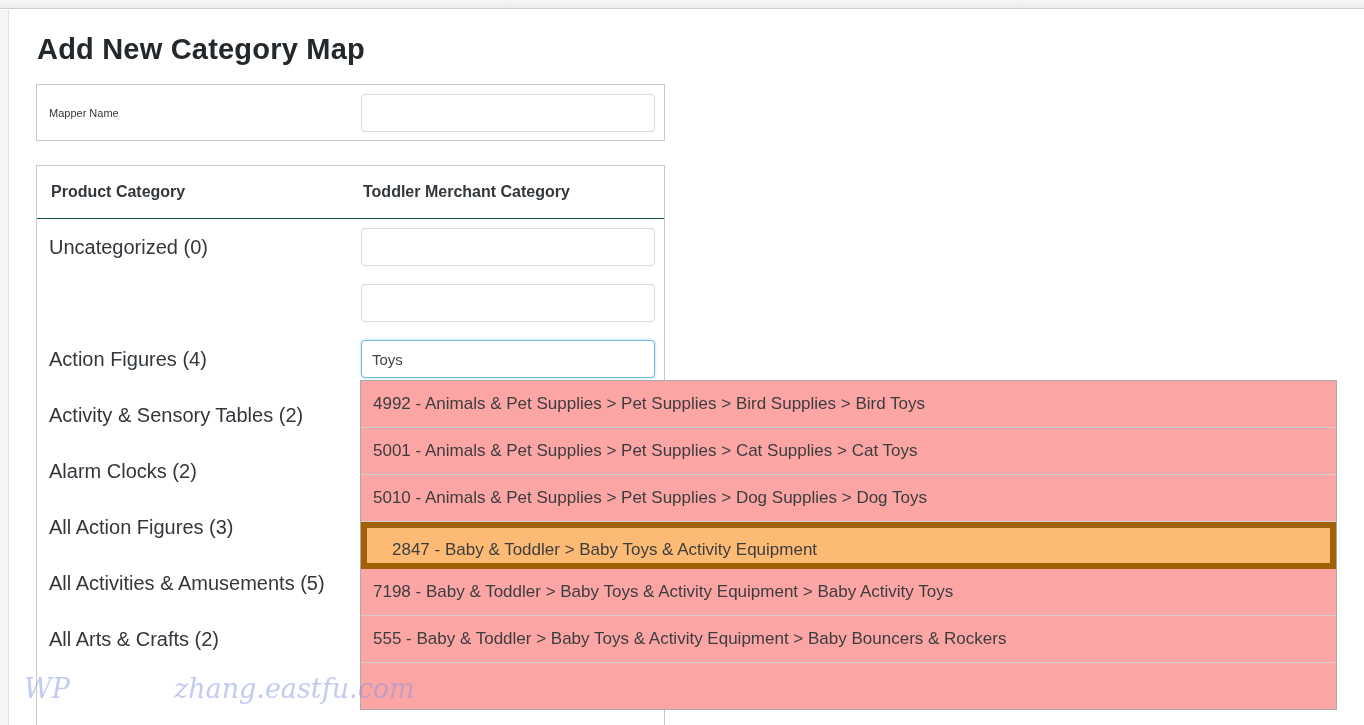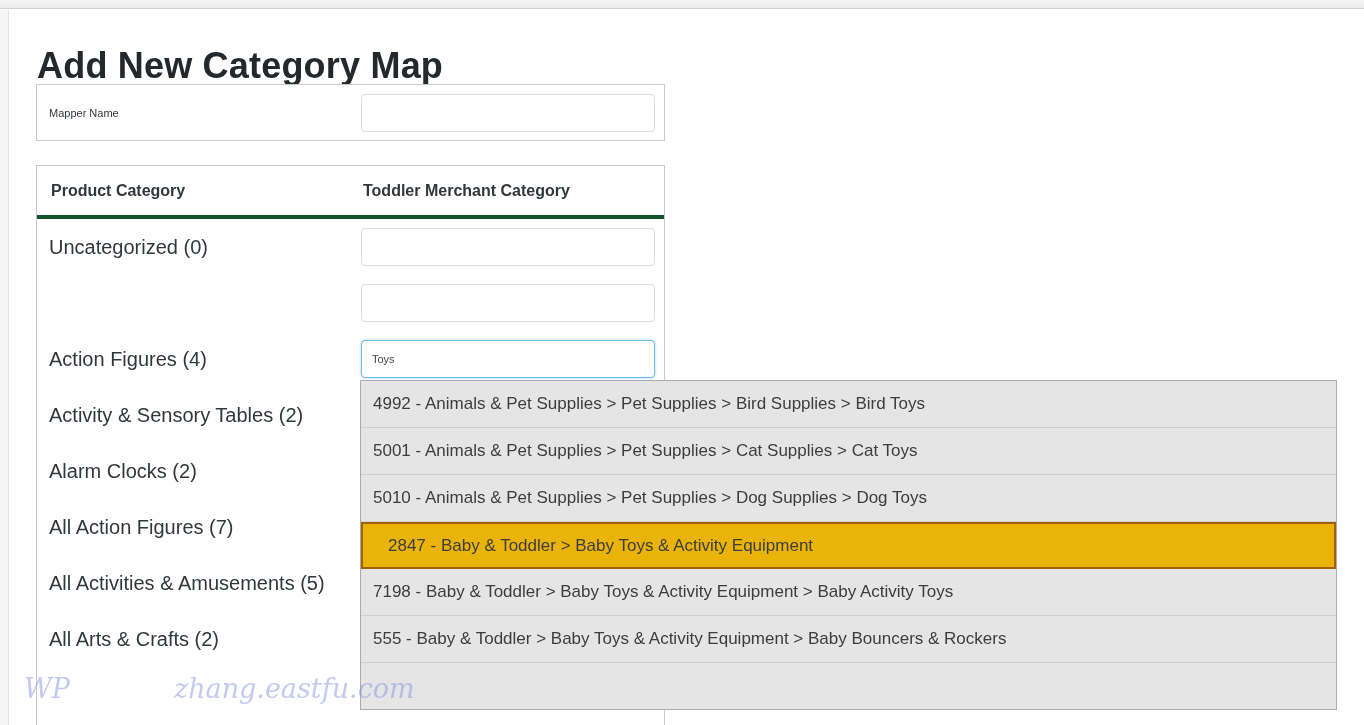--- a/index.html
+++ b/index.html
@@ -18,49 +18,48 @@
     border-bottom: 1px solid #cfcfcf;
   }
   .left-strip {
     position: absolute; left: 0; top: 10px; width: 9px; height: 715px;
     background: #f5f5f5;
     border-right: 1px solid #e2e2e2;
   }
 
   .page-title {
     position: absolute; left: 37px; top: 33px;
-    font-size: 36px; font-weight: 700; color: #23282d;
+    font-size: 29px; font-weight: 700; color: #23282d;
     letter-spacing: 0.2px;
-    margin-top: 12px;
   }
 
   
   .mapper-box {
     position: absolute; left: 36px; top: 84px; width: 629px; height: 57px;
     border: 1px solid #c9c9c9; background: #fff;
   }
   .mapper-label {
     position: absolute; left: 12px; top: 0; height: 100%;
     display: flex; align-items: center;
     font-size: 11px; color: #32373c;
   }
   .text-input {
     position: absolute; left: 324px; top: 9px; width: 294px; height: 38px;
     border: 1px solid #dcdcdc; border-radius: 4px; background: #fff;
-    font-size: 11px; color: #444; padding: 8px 10px; outline: none;
+    font-size: 15px; color: #444; padding: 8px 10px; outline: none;
     font-family: "Liberation Sans", "DejaVu Sans", sans-serif;
   }
 
   
   .cat-table {
     position: absolute; left: 36px; top: 165px; width: 629px; height: 600px;
     border: 1px solid #c9c9c9; background: #fff;
   }
   .cat-head {
-    height: 53px; border-bottom: 4px solid #14532d;
+    height: 53px; border-bottom: 1px solid #14532d;
     position: relative;
   }
   .col-header {
     position: absolute; top: 0; height: 100%;
     display: flex; align-items: center;
     font-size: 16px; font-weight: 600; color: #32373c;
   }
   .col-header.c1 { left: 14px; }
   .col-header.c2 { left: 326px; }
 
@@ -83,27 +82,27 @@
   .dropdown {
     position: absolute; left: 360px; top: 380px; width: 977px;
     background: #fff; border: 1px solid #ababab;
     z-index: 10;
   }
   .dd-item {
     height: 47px; line-height: 46px;
     padding-left: 12px;
     font-size: 17px; color: #3d3d3d;
     border-bottom: 1px solid #cfcfcf;
-    background: #e5e5e5;
+    background: #fca5a5;
     white-space: nowrap; overflow: hidden;
     cursor: pointer;
   }
   .dd-item.highlighted {
-    background: #eab308;
-    border: 2px solid #a16207;
+    background: #fdba74;
+    border: 6px solid #a16207;
     line-height: 44px;
     padding-left: 25px;
   }
   .dd-item.partial {
     height: 46px; border-bottom: none;
   }
 
   
   .watermark {
     position: absolute; left: 24px; top: 673px; z-index: 30;
@@ -144,21 +143,21 @@
     <span class="cat-label">Action Figures (4)</span>
     <input class="text-input focused" type="text" value="Toys" style="">
   </div>
   <div class="trow">
     <span class="cat-label">Activity &amp; Sensory Tables (2)</span>
   </div>
   <div class="trow">
     <span class="cat-label">Alarm Clocks (2)</span>
   </div>
   <div class="trow">
-    <span class="cat-label">All Action Figures (7)</span>
+    <span class="cat-label">All Action Figures (3)</span>
   </div>
   <div class="trow">
     <span class="cat-label">All Activities &amp; Amusements (5)</span>
   </div>
   <div class="trow">
     <span class="cat-label">All Arts &amp; Crafts (2)</span>
   </div>
 </div>
 
 <div class="dropdown">

